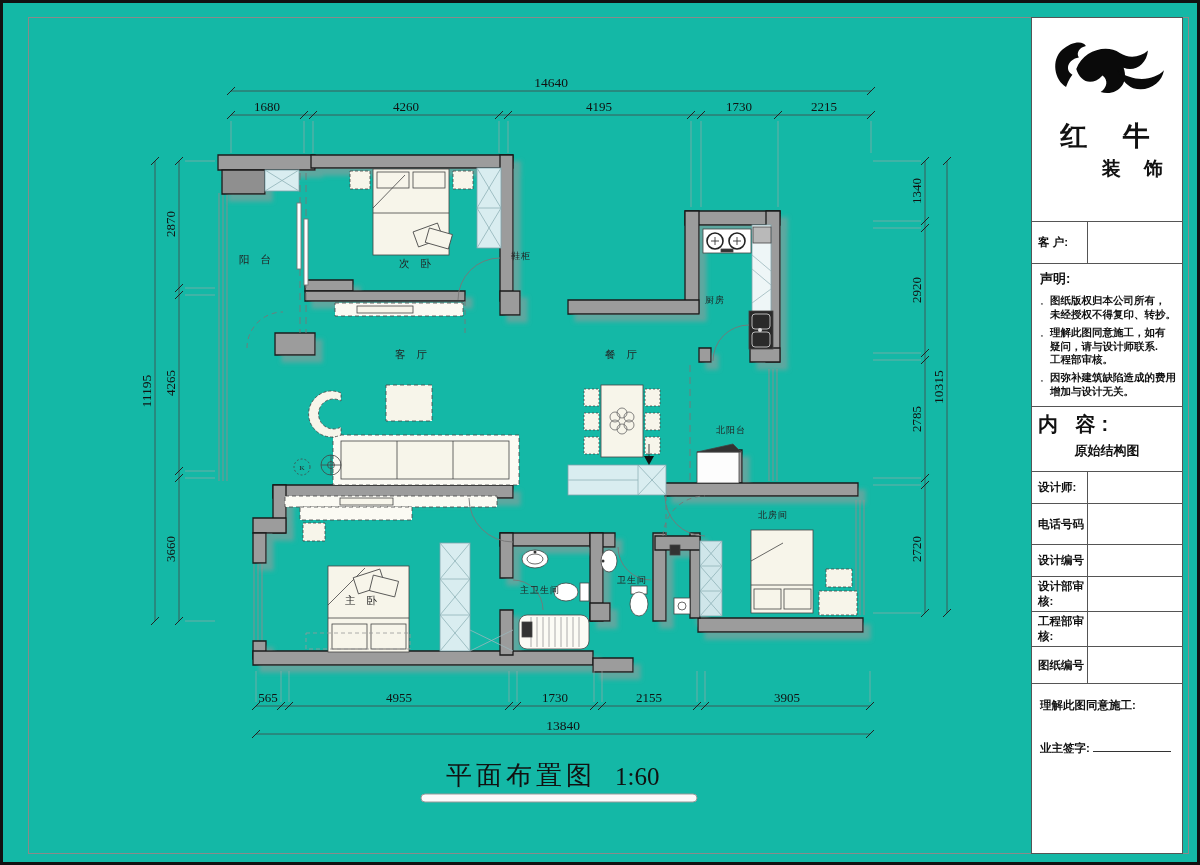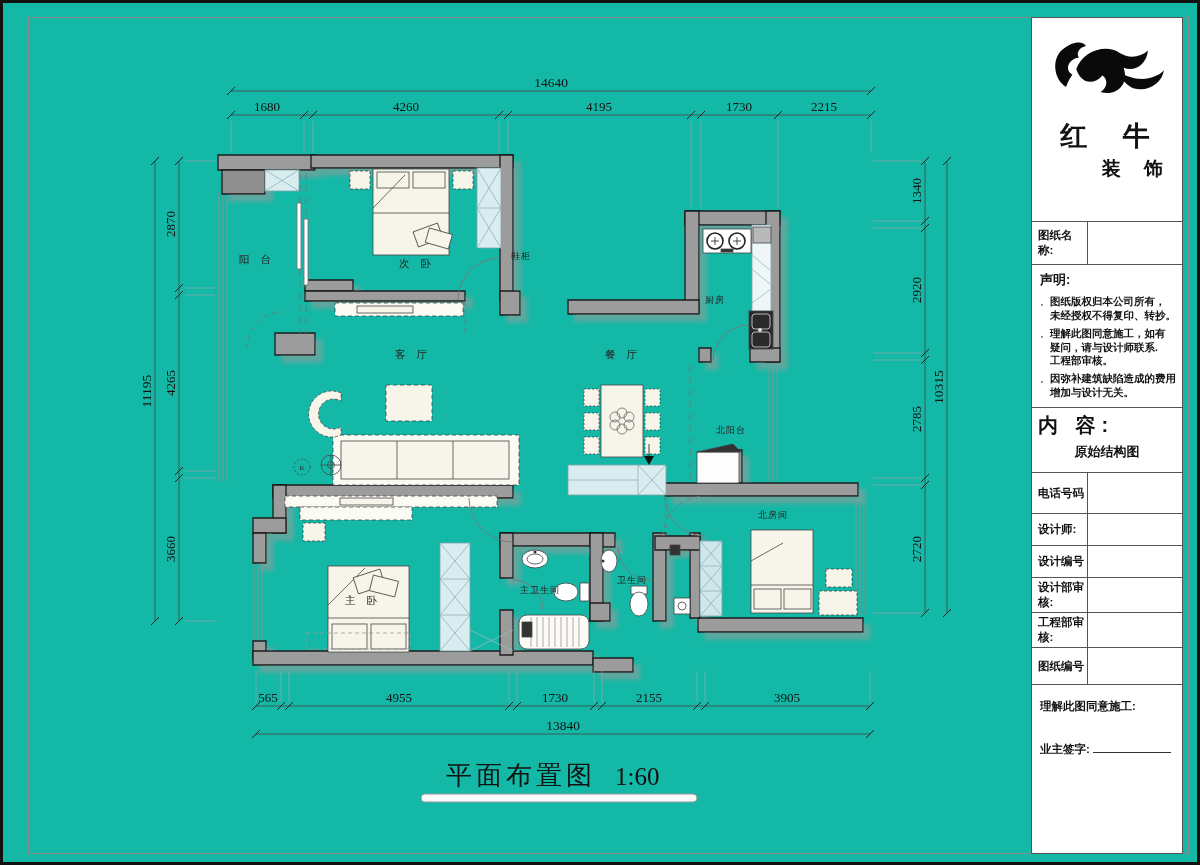--- a/index.html
+++ b/index.html
@@ -324,22 +324,22 @@
         <g fill="#0a0a0a">
           <path d="M36,88 C18,78 12,46 30,30 C44,17 63,15 67,24 C58,26 51,34 56,42 C38,45 34,62 46,69 C40,77 38,83 36,88 Z"></path>
           <path d="M52,60 C62,32 98,20 120,35 C134,44 152,42 164,31 C162,53 143,65 126,58 C135,84 115,103 90,96 C101,88 102,77 93,70 C76,88 58,80 52,60 Z"></path>
           <path d="M116,62 C142,82 174,78 189,62 C186,82 164,97 141,90 C130,86 122,74 116,62 Z"></path>
         </g>
       </svg>
       <div class="brand1">红 牛</div>
       <div class="brand2">装 饰</div>
     </div>
 
-    <div class="tb-sec tb-row" style="height:43px">
-      <div class="lab">图纸名称:</div>
+    <div class="tb-sec tb-row" style="height:42px">
+      <div class="lab">客  户:</div>
       <div class="val"></div>
     </div>
 
     <div class="tb-sec tb-state" style="height:143px">
       <div class="st-title">声明:</div>
       <div class="st-item">
         <span class="blt">。</span>
         <span class="lns"><span>图纸版权归本公司所有，</span><br>
         <span>未经授权不得复印、转抄。</span></span>
       </div>
@@ -354,26 +354,26 @@
         <span class="lns"><span>因弥补建筑缺陷造成的费用</span><br>
         <span>增加与设计无关。</span></span>
       </div>
     </div>
 
     <div class="tb-sec tb-content" style="height:65px">
       <div class="ct-lab">内  容:</div>
       <div class="ct-val">原始结构图</div>
     </div>
 
+    <div class="tb-sec tb-row" style="height:32px">
+      <div class="lab">设计师:</div>
+      <div class="val"></div>
+    </div>
     <div class="tb-sec tb-row" style="height:41px">
       <div class="lab">电话号码</div>
-      <div class="val"></div>
-    </div>
-    <div class="tb-sec tb-row" style="height:32px">
-      <div class="lab">设计师:</div>
       <div class="val"></div>
     </div>
     <div class="tb-sec tb-row" style="height:32px">
       <div class="lab">设计编号</div>
       <div class="val"></div>
     </div>
     <div class="tb-sec tb-row" style="height:35px">
       <div class="lab">设计部审核:</div>
       <div class="val"></div>
     </div>

